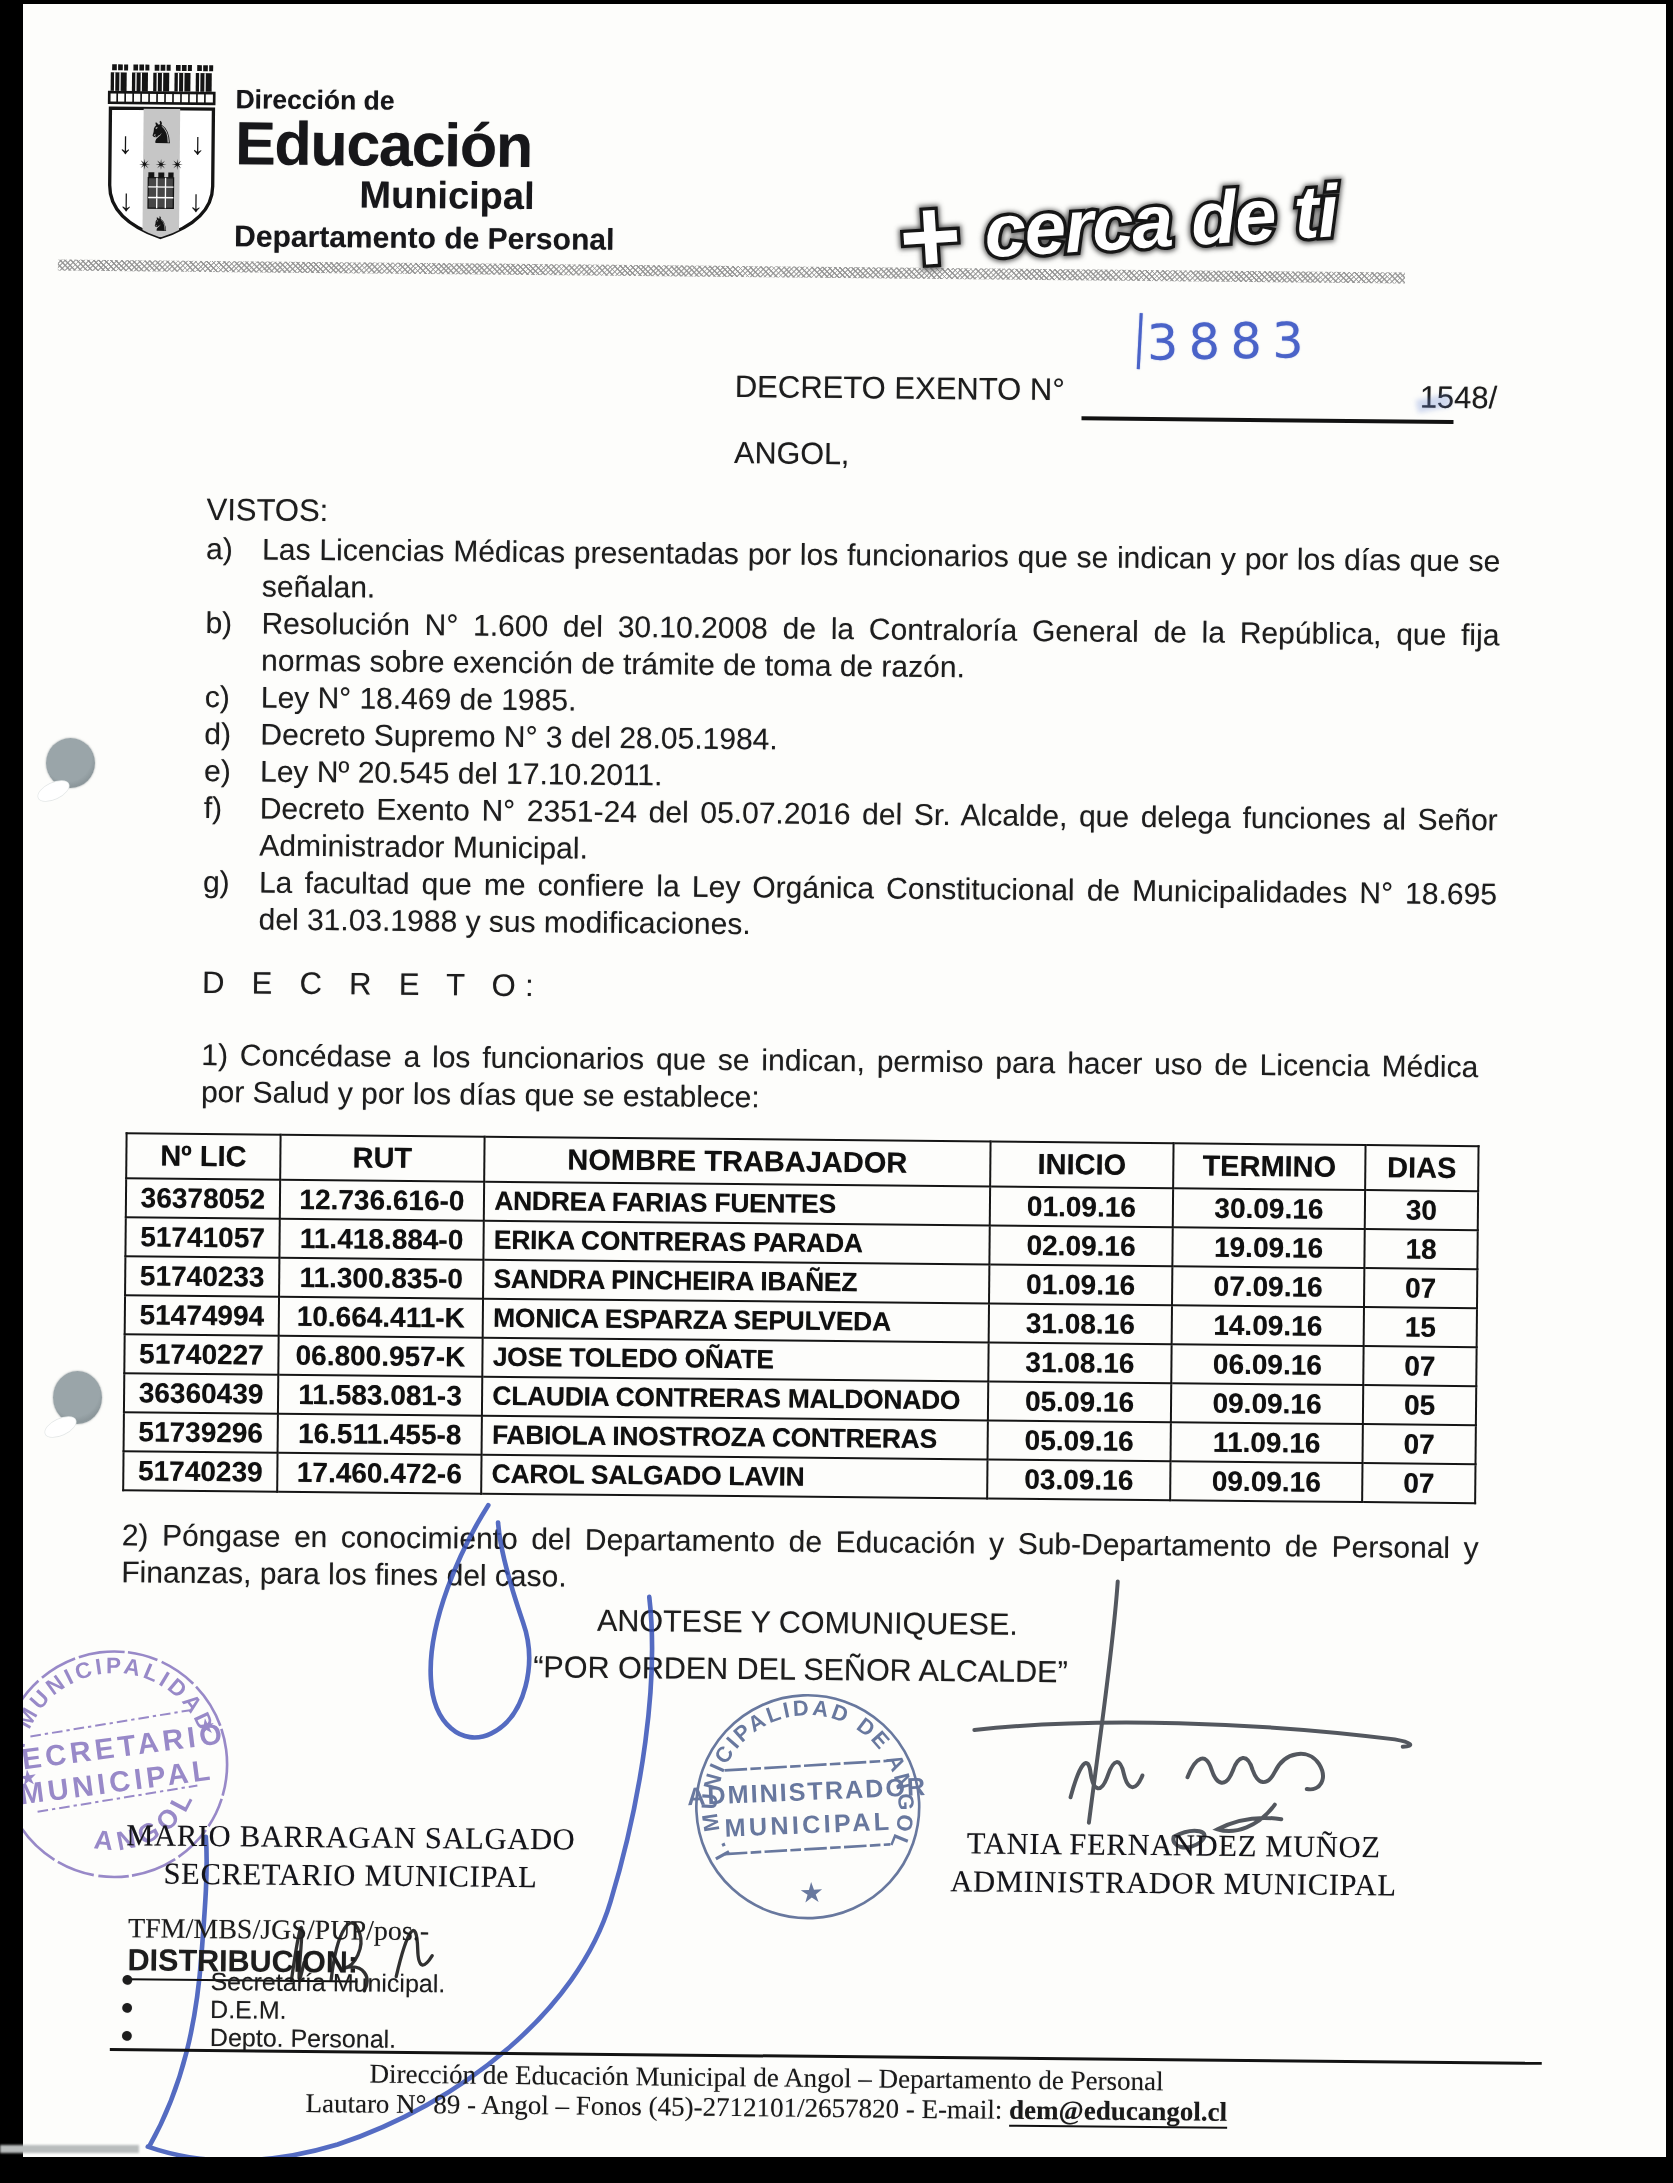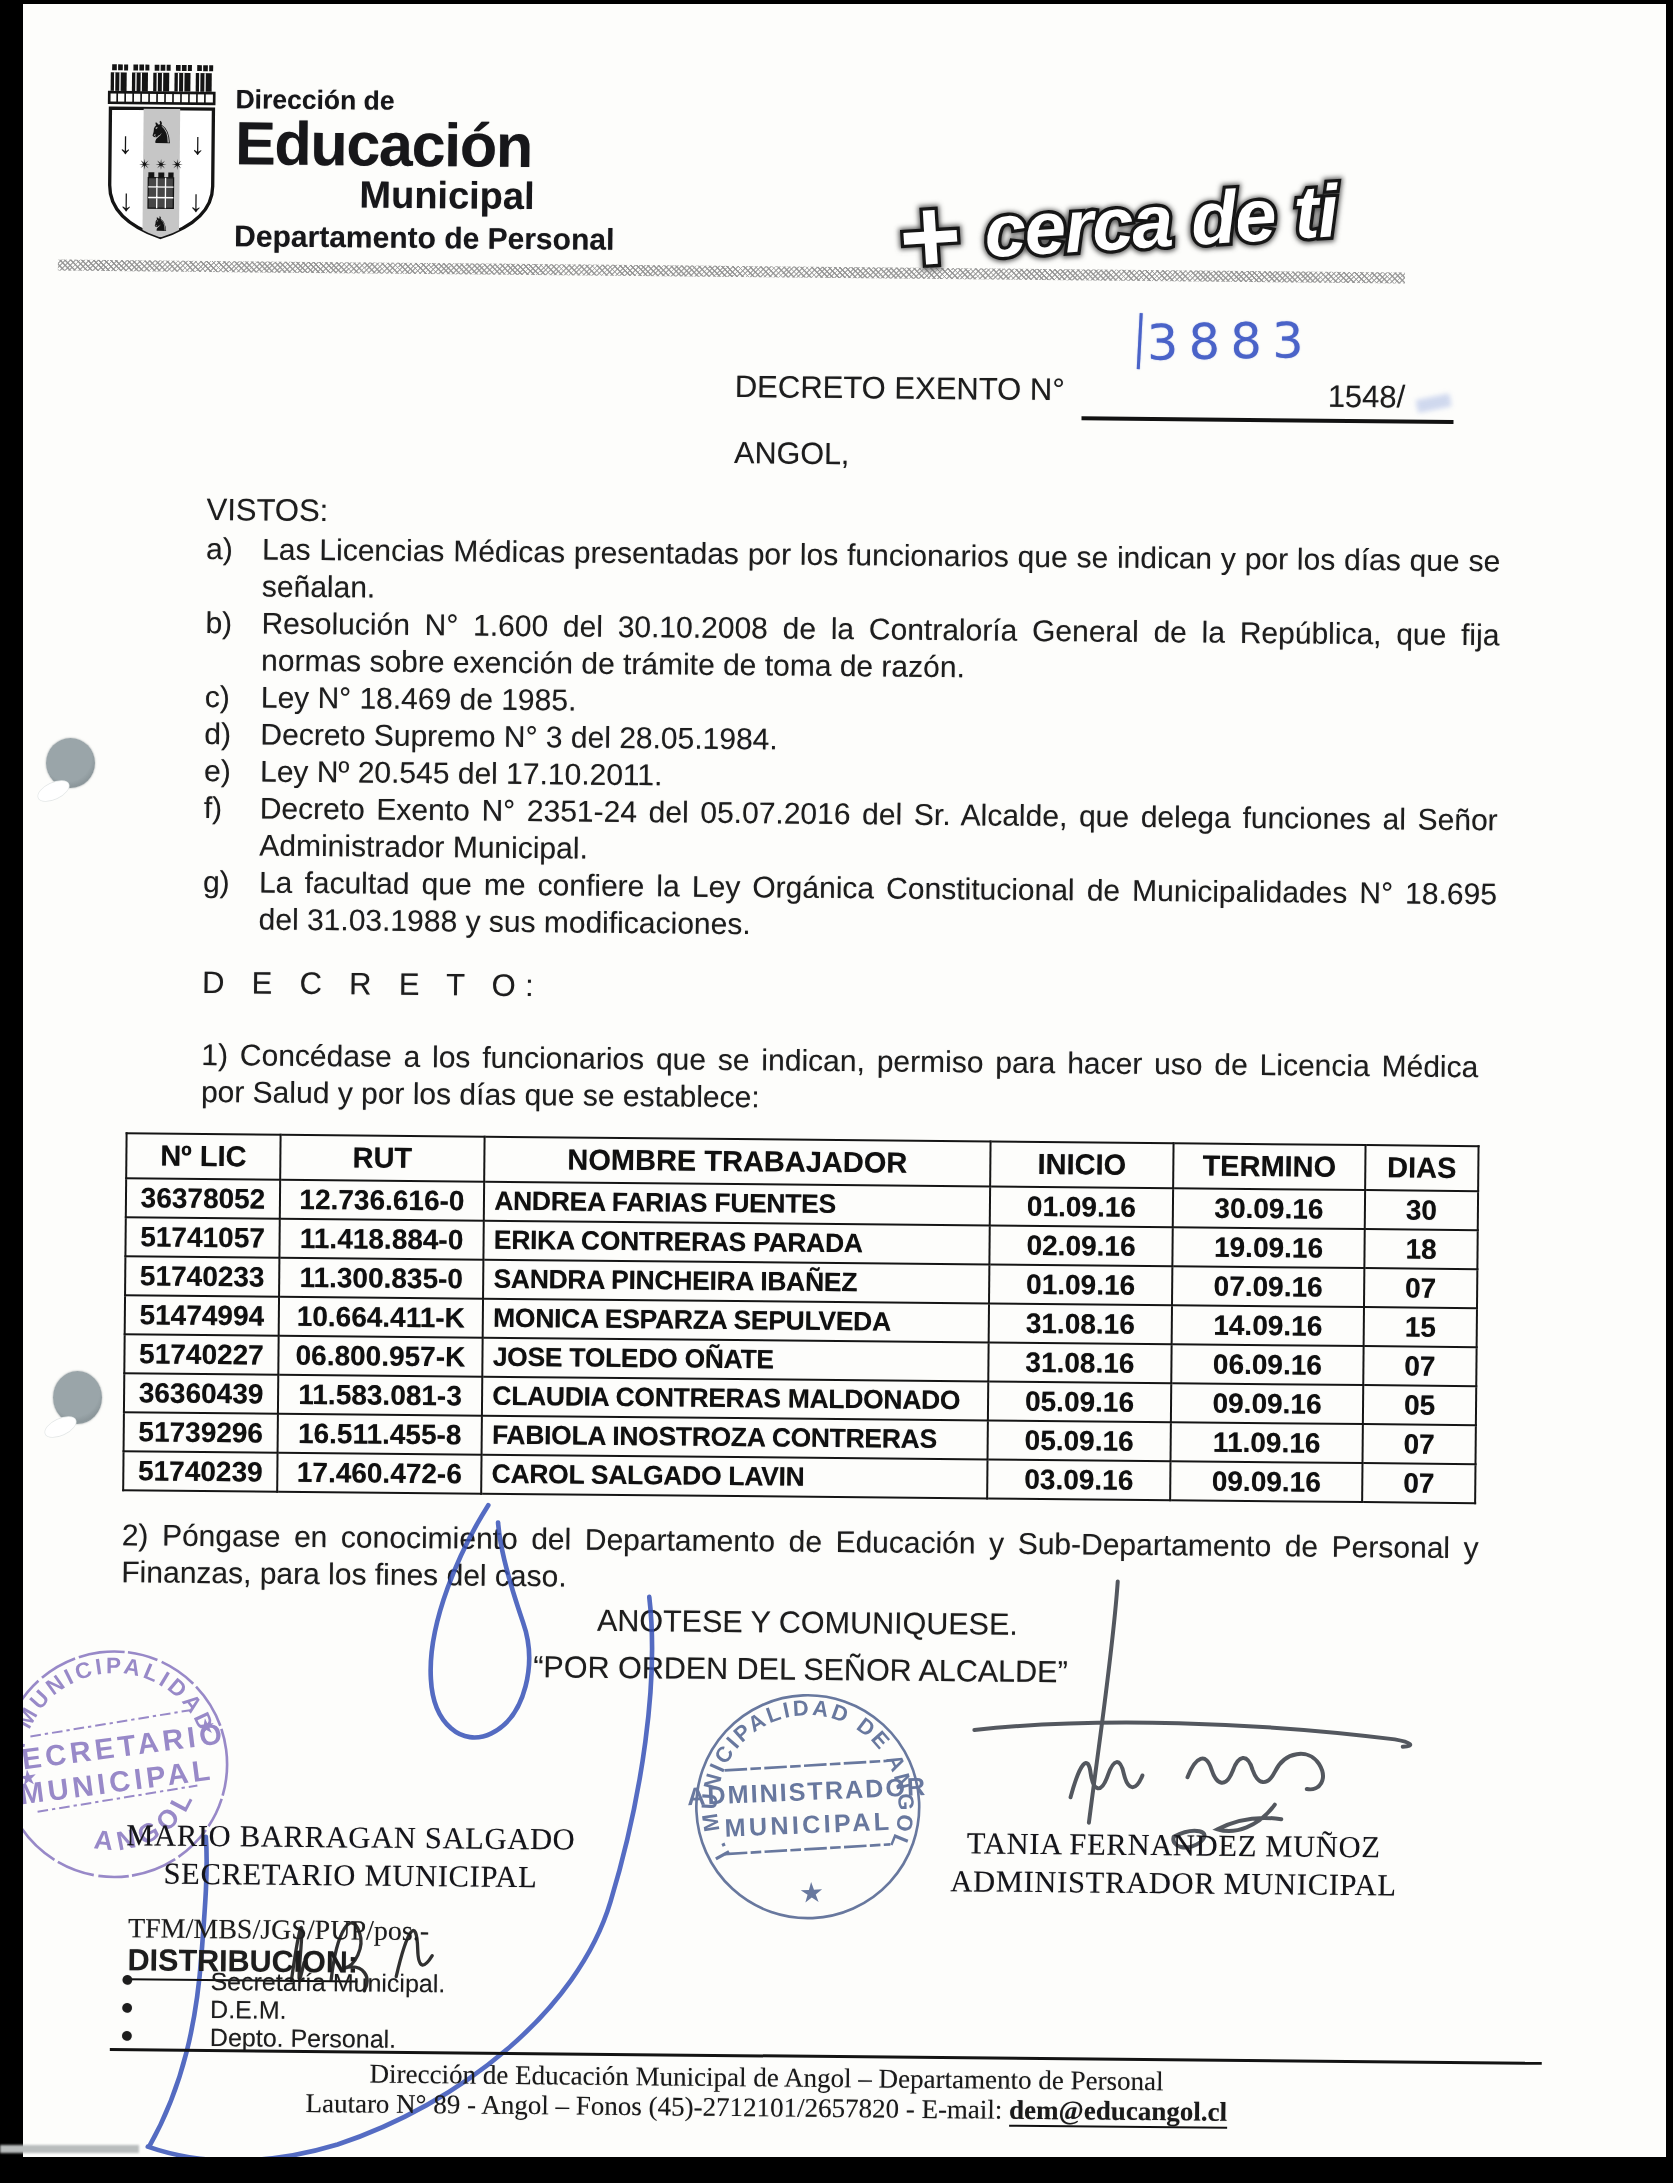--- a/index.html
+++ b/index.html
@@ -150,21 +150,21 @@
           <text x="150" y="200" font-size="112" letter-spacing="-2">cerca de ti</text>
         </g>
       </g>
     </svg>
 
     <div class="abs hatch" style="left:50px;top:259px;width:1347px;"></div>
 
     <div class="abs hand-blue" style="left:1131px;top:300px;"><span class="hand-bar"></span><span>3883</span></div>
     <div class="abs decree-label soft" style="left:728px;top:362px;">DECRETO EXENTO N°</div>
     <div class="abs decree-underline" style="left:1075px;top:406px;width:372px;"></div>
-    <div class="abs decree-typed soft" style="left:1321px;top:366px;">1548/</div>
+    <div class="abs decree-typed soft" style="left:1413px;top:366px;">1548/</div>
     <div class="abs blue-smudge" style="left:1410px;top:383px;"></div>
     <div class="abs soft" style="left:728px;top:428px;font-size:30.5px;">ANGOL,</div>
 
     <div class="abs soft" style="left:201px;top:490px;font-size:31px;">VISTOS:</div>
     <div class="abs vlist body-txt soft" style="left:201px;top:528px;">
       <div class="vitem">
           <span class="vlabel">a)</span>
           <span class="vtext">Las Licencias Médicas presentadas por los funcionarios que se indican y por los días que se señalan.</span>
         </div>
       <div class="vitem">

